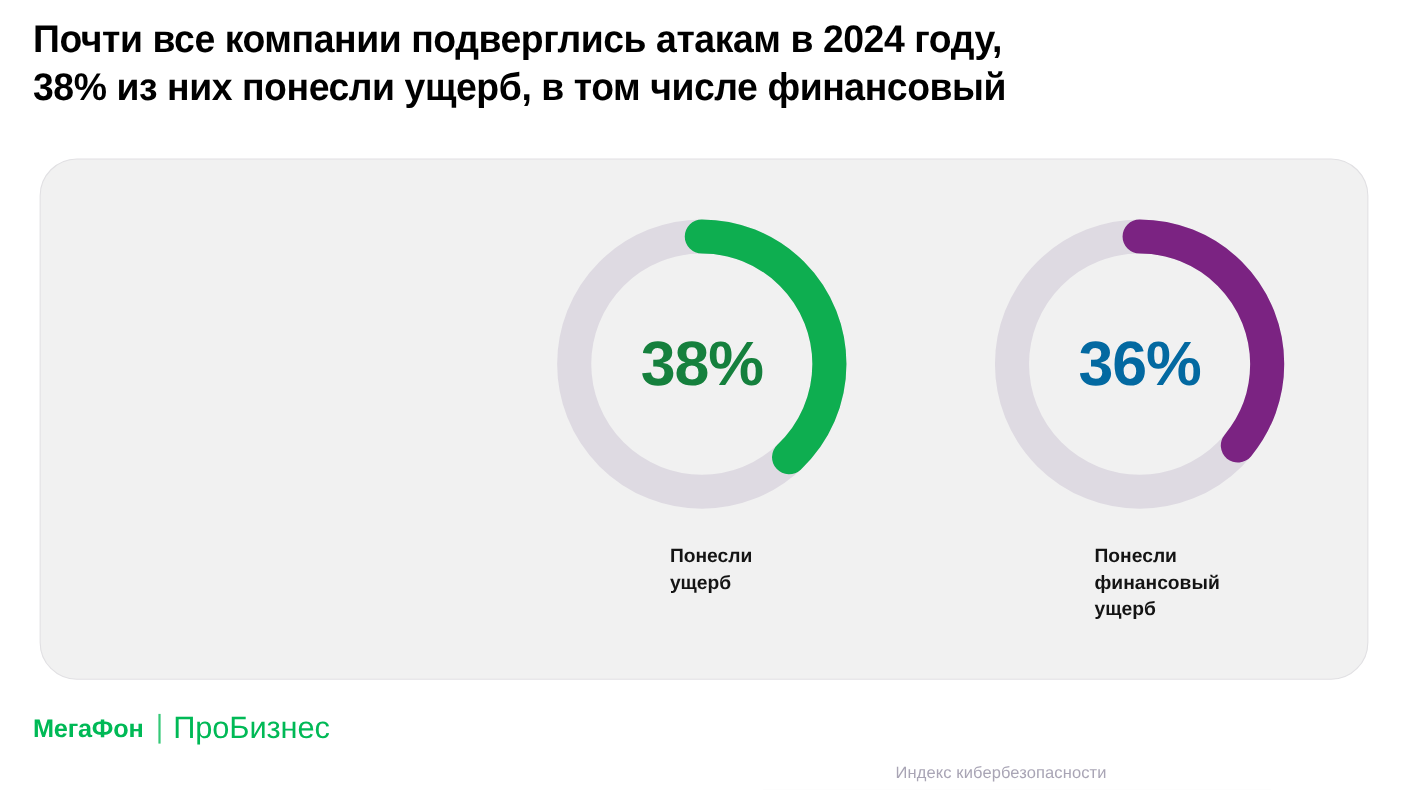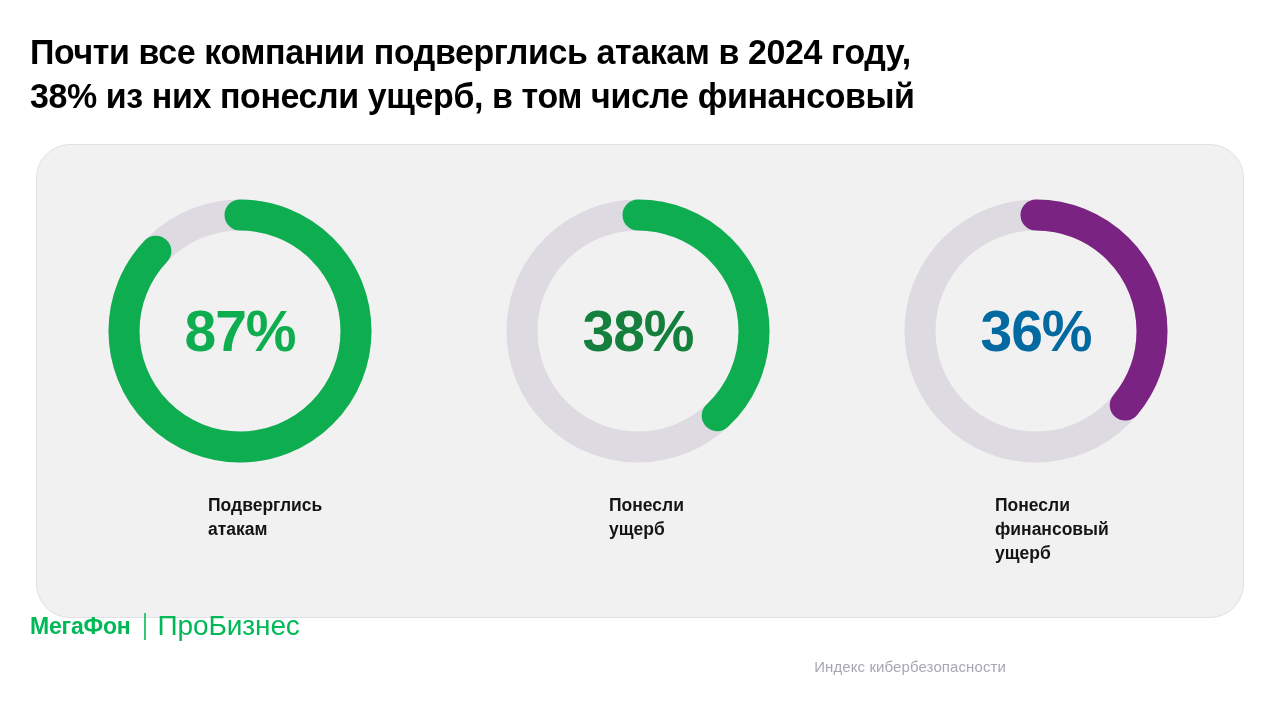--- a/index.html
+++ b/index.html
@@ -13,21 +13,21 @@
     background: #FFFFFF;
     font-family: "Liberation Sans", "DejaVu Sans", sans-serif;
     overflow: hidden;
     position: relative;
   }
 
   
   .title-block {
     position: absolute;
     left: 30px;
-    top: 30px;
+    top: 14px;
     width: 1220px;
   }
   .title-line {
     font-family: "Liberation Sans", "DejaVu Sans", sans-serif;
     font-weight: 700;
     font-size: 35px;
     line-height: 44px;
     letter-spacing: -0.4px;
     color: #000000;
     white-space: nowrap;
@@ -106,21 +106,21 @@
     color: #141414;
     white-space: pre-line;
   }
   .donut-cell.c1 .donut-label { left: 133px; }
   .donut-cell.c2 .donut-label { left: 121px; }
 
   
   .footer {
     position: absolute;
     left: 0;
-    top: 604px;
+    top: 640px;
     width: 1036px;
     height: 50px;
   }
   .logo {
     position: absolute;
     left: 30px;
     top: 7px;
     display: flex;
     align-items: center;
     height: 30px;
@@ -163,31 +163,20 @@
 <body>
 
 <div class="title-block">
   <div class="title-line">Почти все компании подверглись атакам в 2024 году,</div>
   <div class="title-line">38% из них понесли ущерб, в том числе финансовый</div>
 </div>
 
 <div class="card">
   <div class="donut-row">
 
-    <div class="donut-cell c0">
-      <div class="donut-wrap">
-        <svg viewBox="0 0 264 264">
-          <circle cx="132" cy="132" r="116" fill="none" stroke="#DEDAE2" stroke-width="31"></circle>
-          <circle class="donut-arc" id="arc0" cx="132" cy="132" r="116" fill="none" stroke="#0EAE50" stroke-width="31" stroke-linecap="round" transform="rotate(-90 132 132)" stroke-dasharray="634.0990612005638 94.75043443226821"></circle>
-        </svg>
-        <div class="donut-value" id="val0" style="color: rgb(14, 174, 80);">87%</div>
-      </div>
-      <div class="donut-label">Подверглись
-атакам</div>
-    </div>
 
     <div class="donut-cell c1">
       <div class="donut-wrap">
         <svg viewBox="0 0 264 264">
           <circle cx="132" cy="132" r="116" fill="none" stroke="#DEDAE2" stroke-width="31"></circle>
           <circle class="donut-arc" id="arc1" cx="132" cy="132" r="116" fill="none" stroke="#0EAE50" stroke-width="31" stroke-linecap="round" transform="rotate(-90 132 132)" stroke-dasharray="276.96280834047616 451.8866872923559"></circle>
         </svg>
         <div class="donut-value" id="val1" style="color: #15803d;">38%</div>
       </div>
       <div class="donut-label">Понесли

